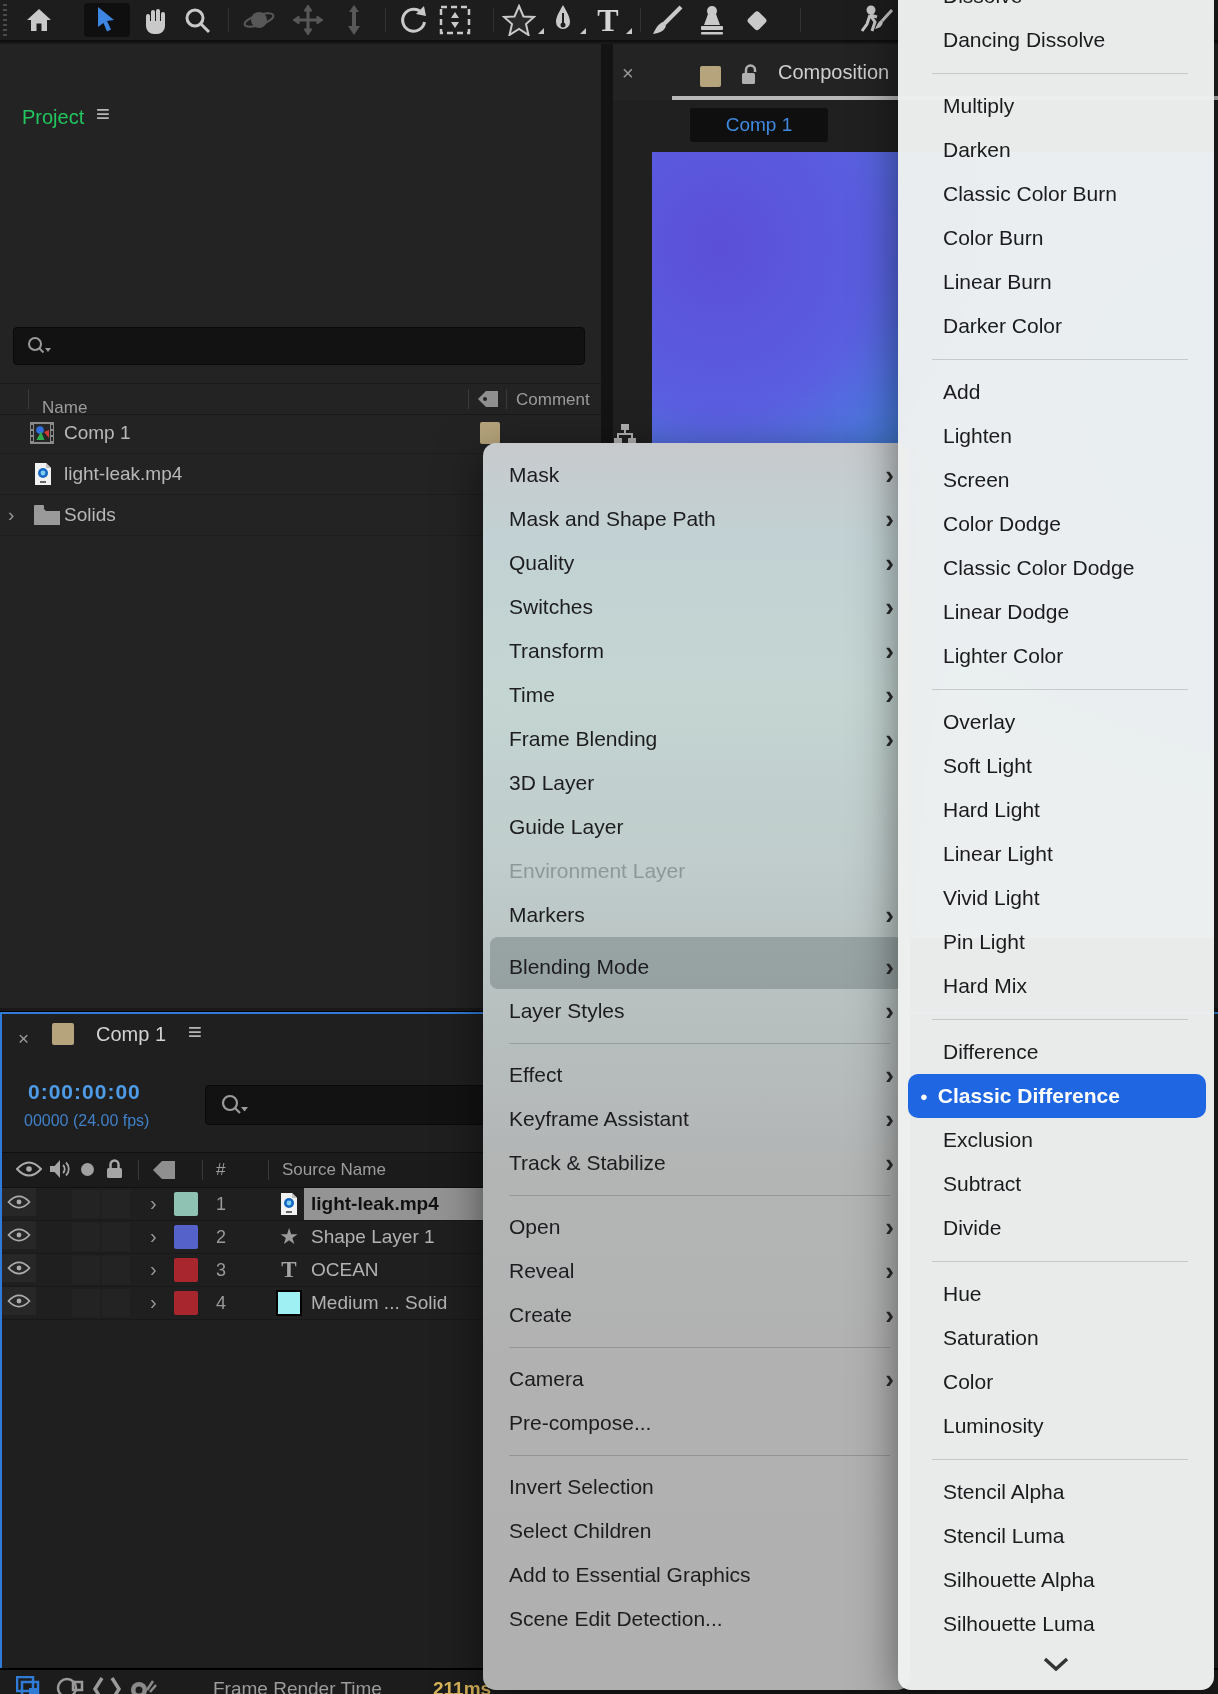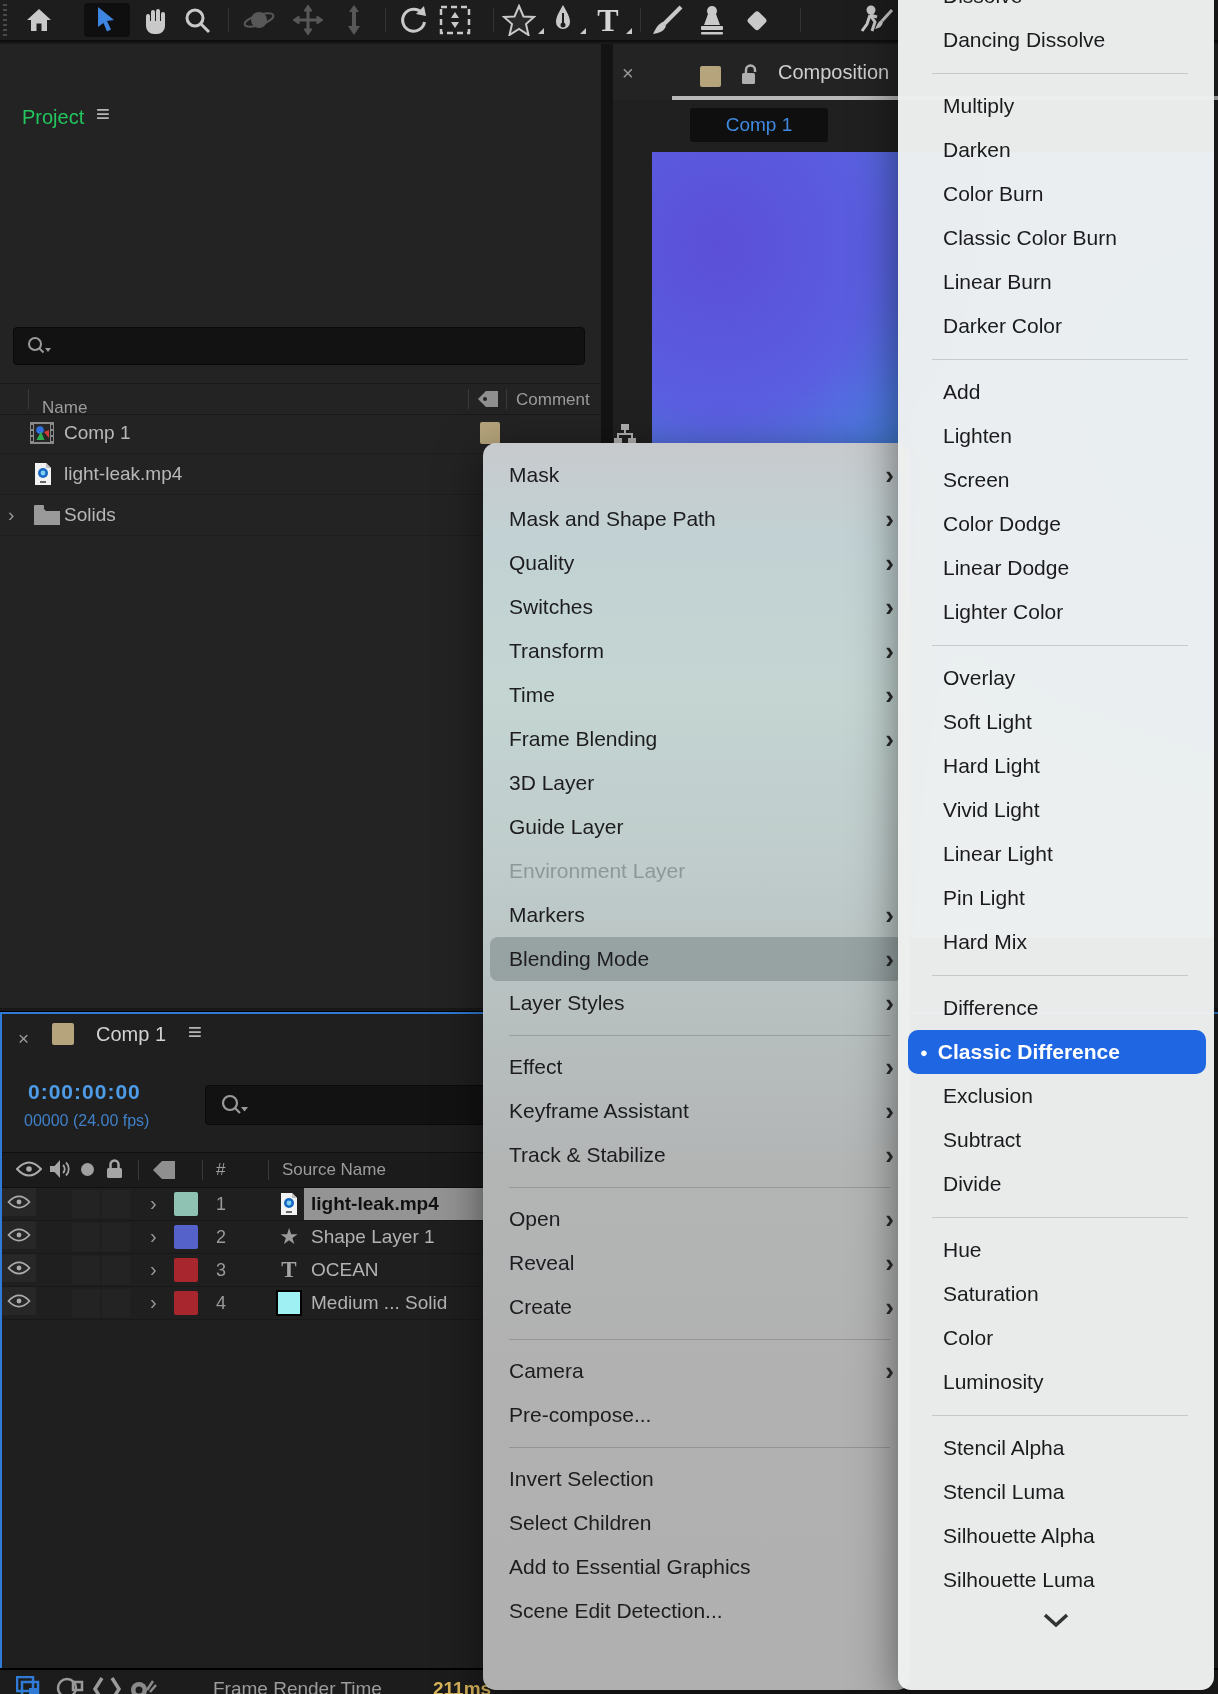--- a/index.html
+++ b/index.html
@@ -74,21 +74,21 @@
   
   .menu{left:483px;top:443px;width:427px;height:1247px;border-radius:13px;z-index:50;
     padding-top:10px;box-sizing:border-box;overflow:hidden;
     box-shadow:0 12px 45px rgba(0,0,0,0.5);
     background:linear-gradient(180deg,#c7cacd 0%,#c2d2d4 8%,#c4d5d2 20%,#bfcccb 34%,
       #b8c0c0 45%,#b3b5b5 58%,#b1b1b2 75%,#b0b0b0 100%);}
   .m-item{height:44px;display:flex;align-items:center;padding:0 16px 0 26px;
     font-size:21px;color:#1d1d1f;}
   .m-item .m-chevron{margin-left:auto;font-size:26px;font-weight:600;color:#2a2a2a;line-height:20px;}
   .m-item.disabled{color:rgba(45,58,58,0.35);}
-  .m-item.highlighted{background:rgba(70,85,85,0.30);border-radius:8px;margin:0 7px;padding:0 9px 0 19px;}
+  .m-item.highlighted{background:rgba(70,85,85,0.30);border-radius:8px;margin:0 7px;padding:8px 9px 0 19px;}
   .m-sep{height:20px;position:relative;}
   .m-sep::after{content:'';position:absolute;left:26px;right:20px;top:10px;height:1px;background:rgba(0,0,0,0.16);}
 
   .submenu{left:898px;top:-34px;width:316px;height:1724px;border-radius:13px;z-index:60;
     padding-top:8px;box-sizing:border-box;overflow:hidden;
     box-shadow:0 12px 45px rgba(0,0,0,0.5);
     background:rgba(238,240,240,0.98);}
   .s-item{height:44px;display:flex;align-items:center;padding-left:45px;font-size:21px;color:#1b1b1d;}
   .s-item.selected{background:#1f66e2;color:#fff;font-weight:bold;border-radius:10px;
     margin:0 8px 0 10px;padding-left:12px;}
@@ -650,65 +650,68 @@
         <span>Dancing Dissolve</span>
       </div>
       <div class="s-sep"></div>
       <div class="s-item">
         <span>Multiply</span>
       </div>
       <div class="s-item">
         <span>Darken</span>
       </div>
       <div class="s-item">
+        <span>Classic Color Burn</span>
+      </div>
+      <div class="s-item">
         <span>Color Burn</span>
       </div>
       <div class="s-item">
-        <span>Classic Color Burn</span>
-      </div>
-      <div class="s-item">
         <span>Linear Burn</span>
       </div>
       <div class="s-item">
         <span>Darker Color</span>
       </div>
       <div class="s-sep"></div>
       <div class="s-item">
         <span>Add</span>
       </div>
       <div class="s-item">
         <span>Lighten</span>
       </div>
       <div class="s-item">
         <span>Screen</span>
       </div>
       <div class="s-item">
         <span>Color Dodge</span>
       </div>
       <div class="s-item">
+        <span>Classic Color Dodge</span>
+      </div>
+      <div class="s-item">
         <span>Linear Dodge</span>
       </div>
       <div class="s-item">
         <span>Lighter Color</span>
       </div>
       <div class="s-sep"></div>
       <div class="s-item">
         <span>Overlay</span>
       </div>
       <div class="s-item">
         <span>Soft Light</span>
       </div>
       <div class="s-item">
         <span>Hard Light</span>
       </div>
       <div class="s-item">
+        <span>Linear Light</span>
+      </div>
+      <div class="s-item">
         <span>Vivid Light</span>
-      </div>
-      <div class="s-item">
-        <span>Linear Light</span>
       </div>
       <div class="s-item">
         <span>Pin Light</span>
       </div>
       <div class="s-item">
         <span>Hard Mix</span>
       </div>
       <div class="s-sep"></div>
       <div class="s-item">
         <span>Difference</span>

